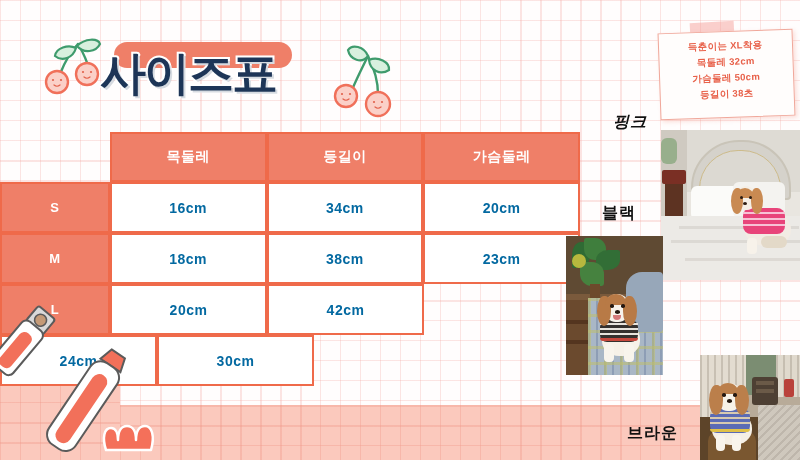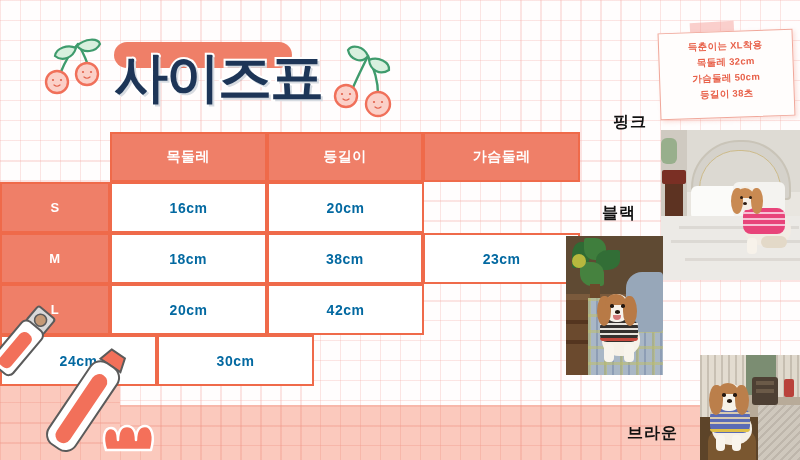--- a/index.html
+++ b/index.html
@@ -33,27 +33,26 @@
   }
 
   
   .title-wrap{position:absolute;left:100px;top:36px;width:230px;height:90px;}
   .title-pill{
     position:absolute;left:14px;top:6px;width:178px;height:26px;
     background:#ef7f68;border-radius:16px;
   }
   .title-text{
     position:absolute;left:0;top:14px;width:230px;
-    font-size:54px;font-weight:bold;letter-spacing:-2px;
+    font-size:46px;font-weight:bold;letter-spacing:-2px;
     color:#1d3557;
     -webkit-text-stroke:4px #ffffff;
     paint-order:stroke fill;
     text-shadow:2px 2px 0 rgba(29,53,87,.18);
     line-height:1;
-    margin-left:14px;
   }
 
   
   .cherry{position:absolute;}
 
   
   .tbl{position:absolute;left:0;top:132px;width:580px;}
   .tbl-row{display:flex;}
   .cell{
     box-sizing:border-box;
@@ -150,20 +149,21 @@
     <div class="tbl-row">
       <div class="c-size-blank"></div>
       <div class="cell c-head">목둘레</div>
       <div class="cell c-head">등길이</div>
       <div class="cell c-head">가슴둘레</div>
     </div>
 
     <div class="tbl-row">
       <div class="cell c-size">S</div>
       <div class="cell c-data">16cm</div>
+      <div class="cell c-data">34cm</div>
       <div class="cell c-data">20cm</div>
     </div>
 
     <div class="tbl-row">
       <div class="cell c-size">M</div>
       <div class="cell c-data">18cm</div>
       <div class="cell c-data">38cm</div>
       <div class="cell c-data">23cm</div>
     </div>
 
@@ -195,21 +195,21 @@
       <rect x="46" y="30" width="16" height="80" rx="8" fill="#f2705a"></rect>
     </g>
   </svg>
 
   <svg style="position:absolute;left:100px;top:420px;" width="60" height="36" viewBox="0 0 60 36">
     <path d="M6 30 C2 18 4 8 11 8 C16 8 18 14 18 20
              C18 12 21 6 27 6 C33 6 36 12 36 20
              C36 12 39 6 45 6 C52 6 55 16 51 30 Z" fill="#f4705a" stroke="#ffffff" stroke-width="2.5" stroke-linejoin="round"></path>
   </svg>
 
-  <div class="photo-label" style="left:613px;top:112px;">핑크</div>
+  <div class="photo-label" style="left:613px;top:112px;font-style:italic;">핑크</div>
   <div class="photo" style="left:661px;top:130px;width:139px;height:150px;">
     <div class="ph-layer" style="left:0;top:0;width:139px;height:150px;background:#e9e6e0;"></div>
     <div class="ph-layer" style="left:0;top:0;width:139px;height:62px;background:#dedbd4;"></div>
     <div class="ph-layer" style="left:0;top:0;width:26px;height:150px;background:#cfcac1;"></div>
     <div class="ph-layer" style="left:1px;top:40px;width:24px;height:14px;background:#7a2f24;border-radius:2px;"></div>
     <div class="ph-layer" style="left:4px;top:54px;width:18px;height:60px;background:#5d3322;"></div>
     <div class="ph-layer" style="left:0;top:8px;width:16px;height:26px;background:#8aa87e;border-radius:6px;opacity:.8;"></div>
     <div class="ph-layer" style="left:30px;top:10px;width:96px;height:56px;background:#d5d2cb;border-radius:48px 48px 4px 4px;border:2px solid #c9c4b8;"></div>
     <div class="ph-layer" style="left:38px;top:20px;width:80px;height:40px;background:#dcd9d2;border-radius:40px 40px 3px 3px;border:1.5px solid #cdbb8a;"></div>
     <div class="ph-layer" style="left:30px;top:56px;width:52px;height:34px;background:#fbfbf9;border-radius:6px;"></div>

